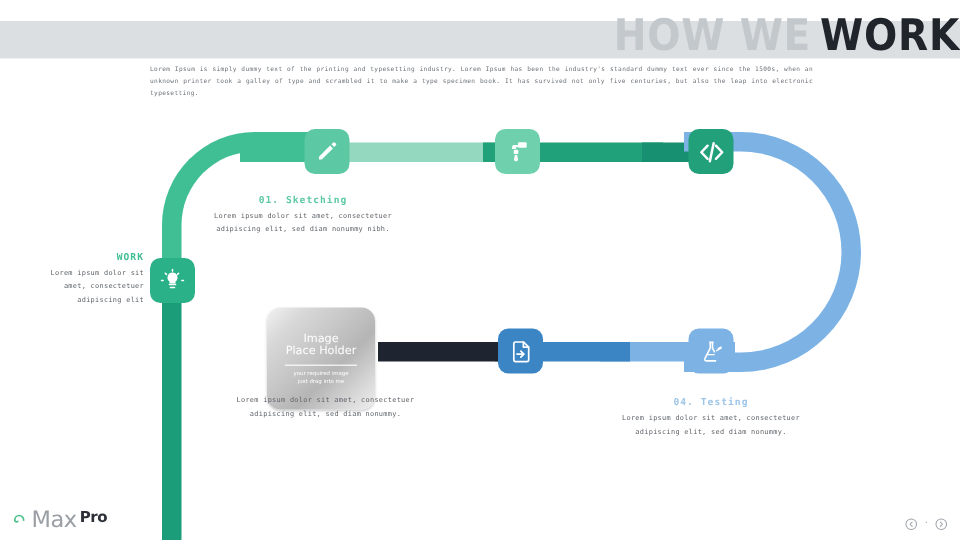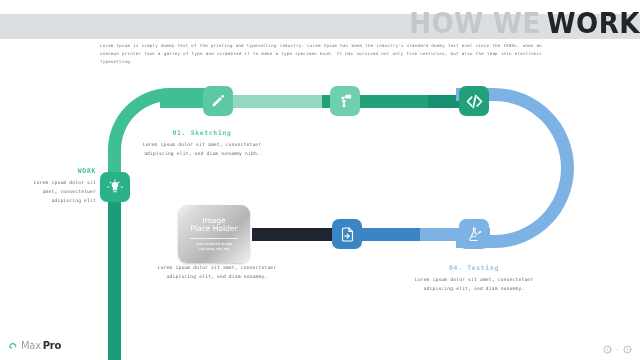--- a/index.html
+++ b/index.html
@@ -96,35 +96,35 @@
   .st-done{left:147px;top:264px;}
   .st-done .s-title{color:#3a3f46;letter-spacing:1.2px;}
 
   
   .st-idea{position:absolute;left:18px;top:167px;width:78px;text-align:right;}
   .st-idea .s-title{font-size:6.4px;color:#3fbf93;font-weight:bold;margin-bottom:4px;letter-spacing:.7px;}
   .st-idea .s-body{font-size:4.6px;line-height:1.95;color:#5f646a;letter-spacing:.2px;}
 
   
   .ph{
-    position:absolute;left:178px;top:205px;width:72px;height:58px;
+    position:absolute;left:178px;top:205px;width:72px;height:68px;
     border-radius:9px;
     background:linear-gradient(135deg,#f2f2f2 0%,#d9d9d9 18%,#c6c6c6 42%,#b5b5b5 62%,#dadada 85%,#efefef 100%);
     box-shadow:0 1px 2px rgba(0,0,0,.22);
     display:flex;flex-direction:column;align-items:center;justify-content:center;
     font-family:"DejaVu Sans","Liberation Sans",sans-serif;
   }
   .ph .ph-a{font-size:7.5px;color:#ffffff;line-height:1.15;text-align:center;}
   .ph .ph-rule{width:48px;height:1px;background:rgba(255,255,255,.75);margin:4px 0 3px;}
   .ph .ph-b{font-size:3.6px;color:#ffffff;line-height:1.35;text-align:center;}
 
   
   .logo{position:absolute;left:8px;top:336px;display:flex;align-items:center;gap:2px;
     font-family:"DejaVu Sans","Liberation Sans",sans-serif;}
-  .logo .lg-max{font-size:10px;color:#9a9fa5;letter-spacing:-.3px;}
+  .logo .lg-max{font-size:15px;color:#9a9fa5;letter-spacing:-.3px;}
   .logo .lg-pro{font-size:10px;color:#2b2f36;font-weight:bold;letter-spacing:-.3px;}
   .pager{position:absolute;right:8px;top:339px;display:flex;align-items:center;gap:4px;color:#9a9fa5;}
   .pager .pg-dot{font-size:5px;}
 </style>
 </head>
 <body>
 
 <div class="stage">
 
   <div class="head-band"></div>

